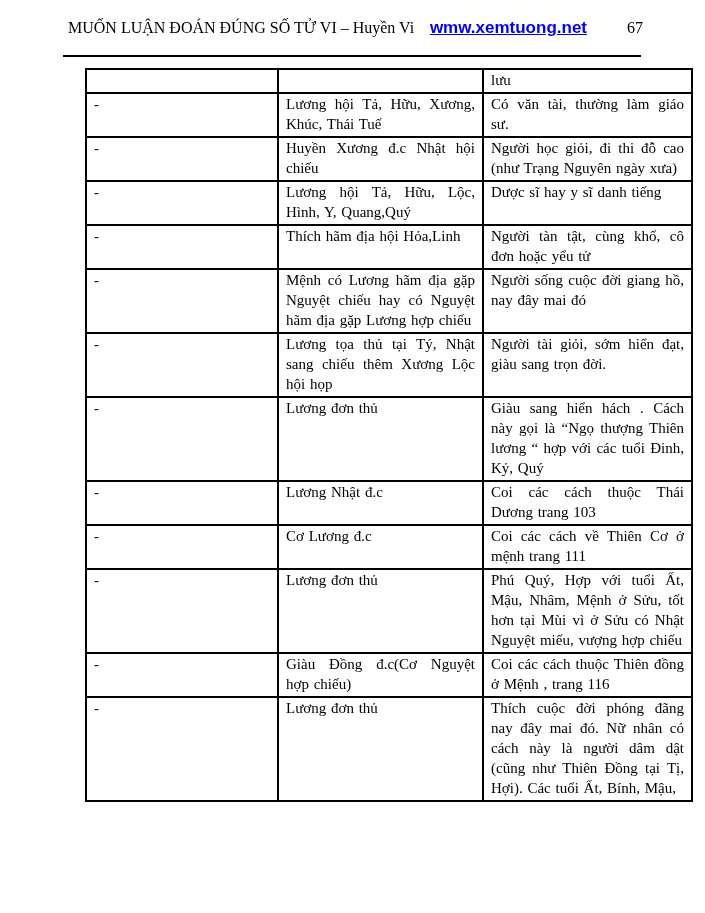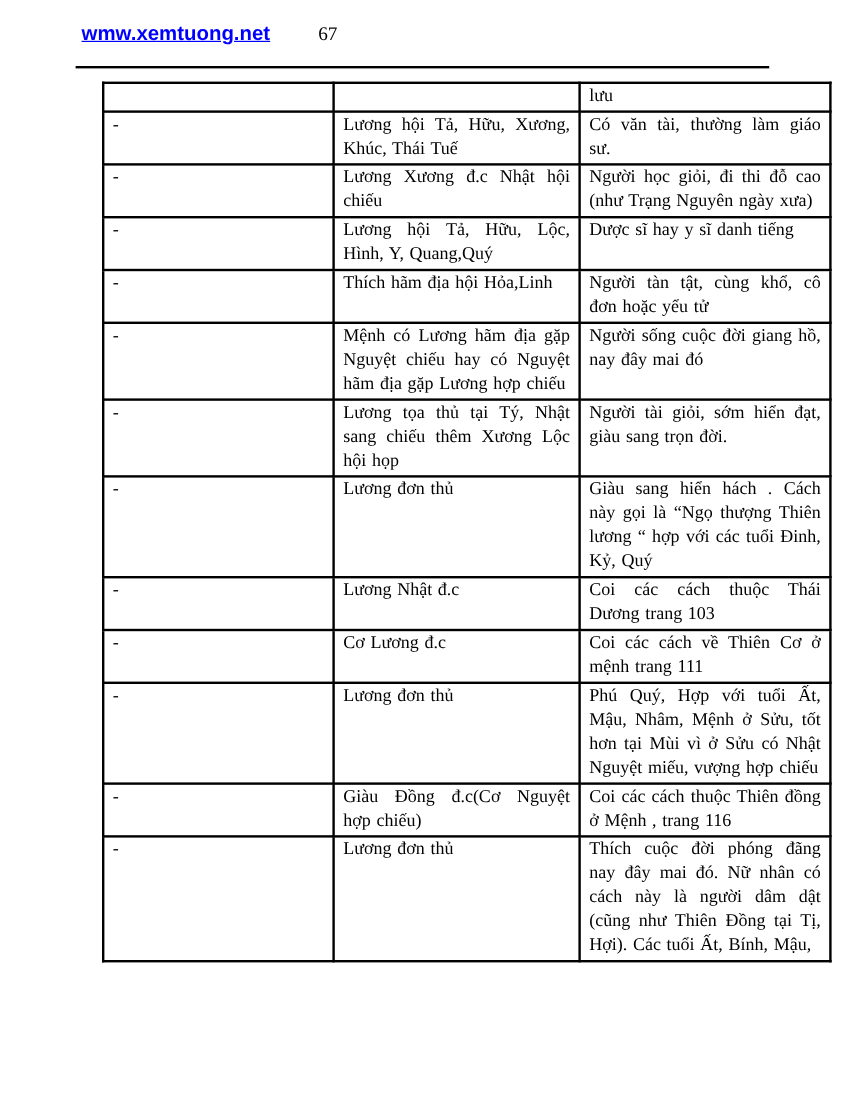--- a/index.html
+++ b/index.html
@@ -70,41 +70,42 @@
   td.c1 { width: 176px; padding-left: 11px; text-align: left; }
   td.c2 { width: 189px; text-align: justify; margin-left: 36px; }
   td.c3 { width: 193px; text-align: justify; margin-left: 15px; }
 </style>
 </head>
 <body>
 
 <div class="page">
 
   <div class="header">
+    <span class="header-title">MUỐN LUẬN ĐOÁN ĐÚNG SỐ TỬ VI – Huyền Vi</span>
     <span class="header-link">wmw.xemtuong.net</span>
     <span class="header-page-number">67</span>
   </div>
 
   <div class="header-rule"></div>
 
   <table class="doc-table">
     <tbody>
         <tr>
           <td class="c1"></td>
           <td class="c2"></td>
           <td class="c3">lưu</td>
         </tr>
         <tr>
           <td class="c1">-</td>
           <td class="c2">Lương hội Tả, Hữu, Xương, Khúc, Thái Tuế</td>
           <td class="c3">Có văn tài, thường làm giáo sư.</td>
         </tr>
         <tr>
           <td class="c1">-</td>
-          <td class="c2">Lương Xương đ.c Nhật hội chiếu</td>
+          <td class="c2">Huyền Xương đ.c Nhật hội chiếu</td>
           <td class="c3">Người học giỏi, đi thi đỗ cao (như Trạng Nguyên ngày xưa)</td>
         </tr>
         <tr>
           <td class="c1">-</td>
           <td class="c2">Lương hội Tả, Hữu, Lộc, Hình, Y, Quang,Quý</td>
           <td class="c3">Dược sĩ hay y sĩ danh tiếng</td>
         </tr>
         <tr>
           <td class="c1">-</td>
           <td class="c2">Thích hãm địa hội Hỏa,Linh</td>

